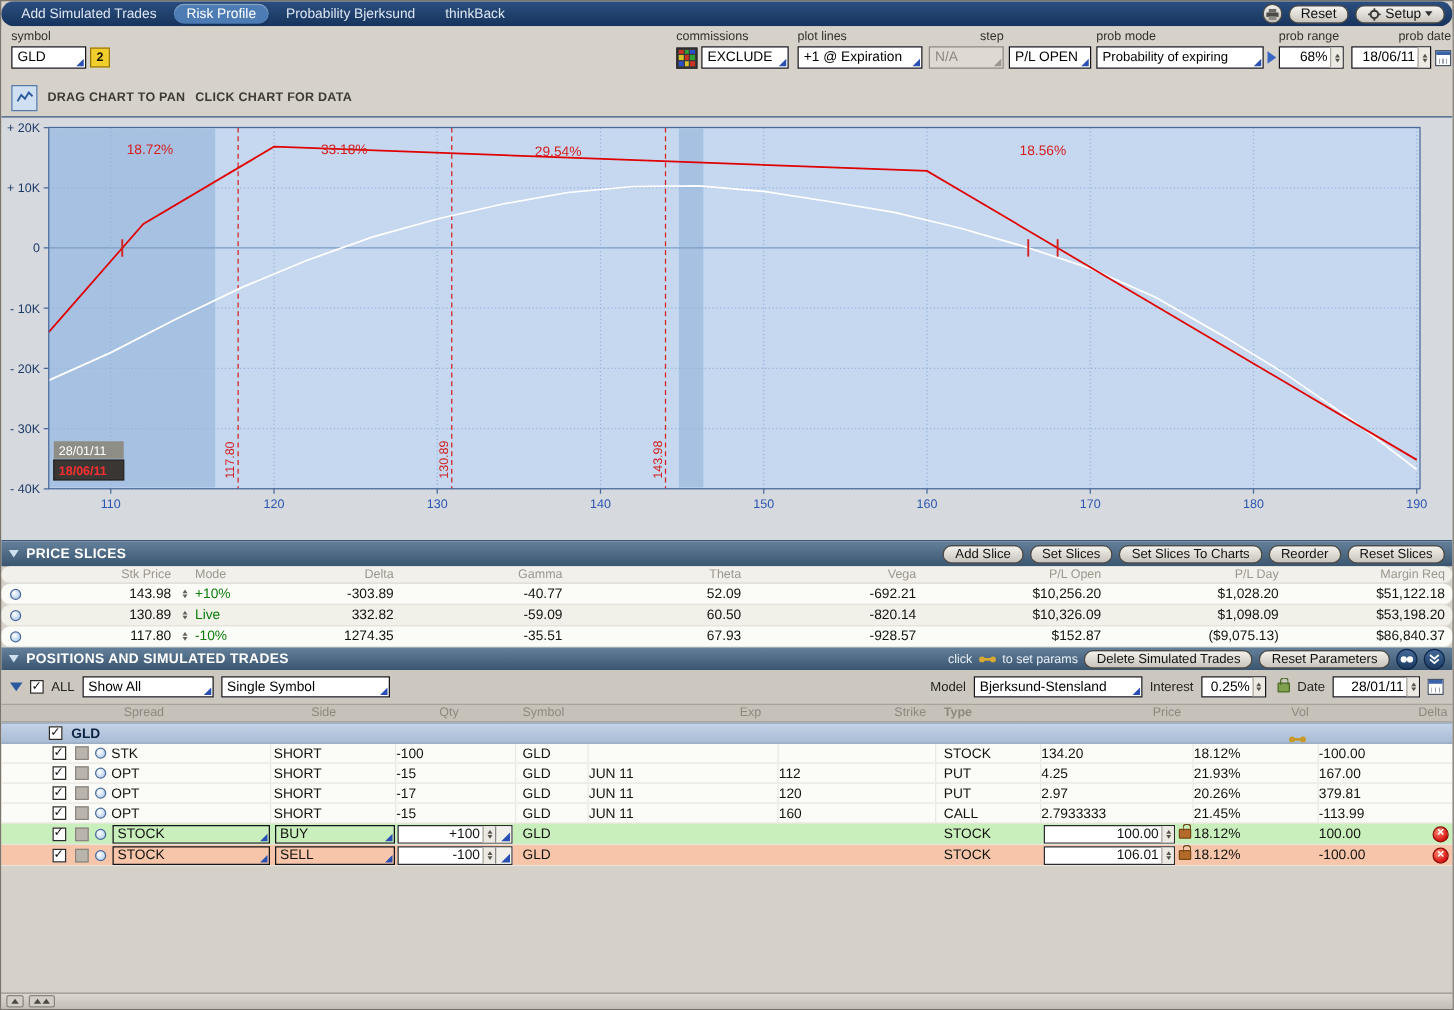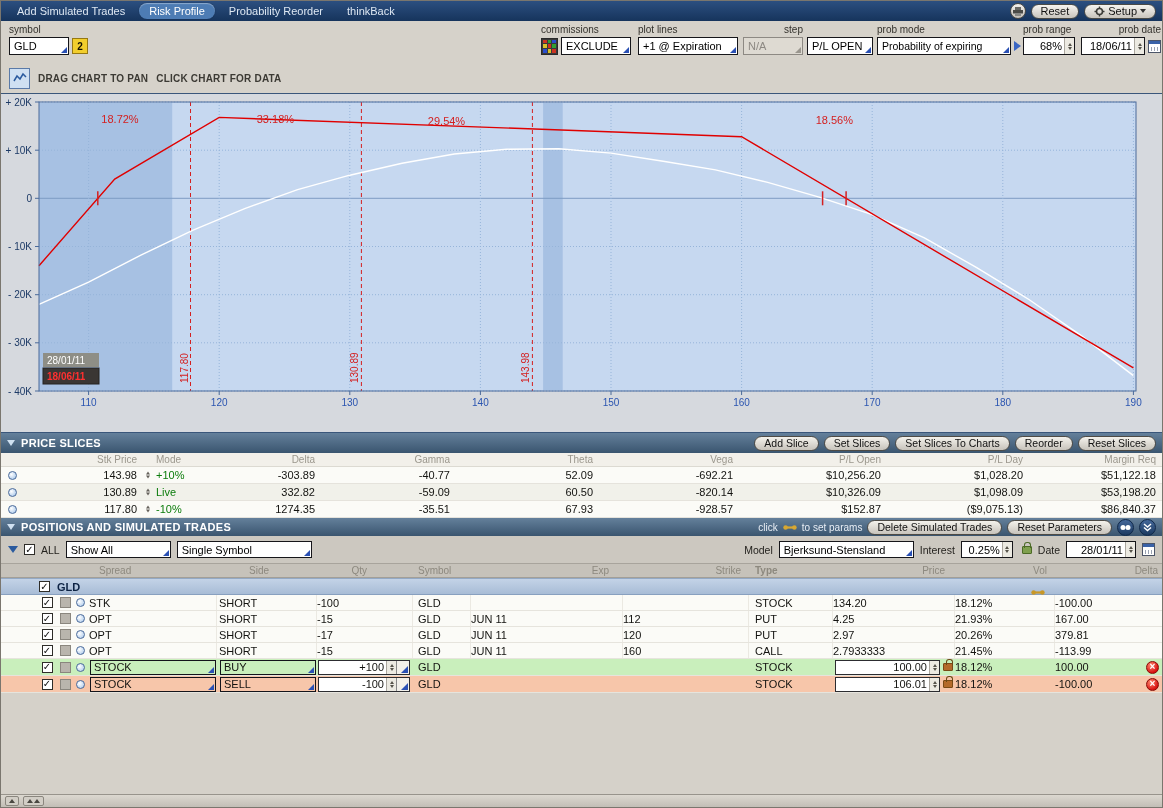--- a/index.html
+++ b/index.html
@@ -5,21 +5,21 @@
   * { box-sizing: border-box; margin: 0; padding: 0; }
   html,body { width:1163px; height:808px; }
   body {
     font-family: "Liberation Sans","DejaVu Sans",sans-serif;
     background:#d6d2ca; overflow:hidden; border:1px solid #7a766e;
   }
   svg { font-family: inherit; }
   .app { display:flex; flex-direction:column; height:806px; }
 
   
-  .tabbar { height:20px; background:linear-gradient(180deg,#2c4f80,#16345c); display:flex; align-items:center; padding:0 6px; flex:none; }
+  .tabbar { height:20px; background:linear-gradient(180deg,#2c4f80,#16345c); display:flex; align-items:center; padding:0 6px; flex:none;border-radius:10px; }
   .tabs { display:flex; align-items:center; }
   .tab { color:#dde7f2; font-size:11px; padding:2px 10px; margin-right:4px; border-radius:9px; white-space:nowrap; cursor:pointer; }
   .tab.active { background:#4d7cb4; color:#fff; box-shadow:inset 0 1px 1px rgba(255,255,255,.35), 0 0 1px #0a2040; }
   .tab-actions { margin-left:auto; display:flex; align-items:center; gap:5px; }
   .round-btn { width:16px; height:16px; border-radius:50%; background:linear-gradient(#f4f2ee,#c2beb6); border:1px solid #4a4a46; display:flex; align-items:center; justify-content:center; cursor:pointer; }
   .pill-btn { height:15px; padding:0 9px; border-radius:8px; background:linear-gradient(#f6f4f0,#c8c4bc); border:1px solid #4a4a46; font-size:11px; color:#111; display:flex; align-items:center; gap:3px; white-space:nowrap; cursor:pointer; }
   .dd-caret { width:0; height:0; border-left:3px solid transparent; border-right:3px solid transparent; border-top:4px solid #333; display:inline-block; }
 
   
   .toolbar { position:relative; height:42px; background:#d6d2ca; flex:none; }
@@ -57,21 +57,21 @@
   .sec-hdr { background:linear-gradient(180deg,#64809b,#3a556f); display:flex; align-items:center; padding:0 6px; gap:6px; color:#fff; flex:none; }
   .sec-hdr.h20{height:20px;} .sec-hdr.h18{height:18px;}
   .collapse-tri { width:0; height:0; border-left:4px solid transparent; border-right:4px solid transparent; border-top:6px solid #cfe0f0; cursor:pointer; flex:none; }
   .sec-title { font-size:11px; font-weight:bold; letter-spacing:.3px; white-space:nowrap; }
   .sec-btns { margin-left:auto; display:flex; gap:5px; align-items:center; }
   .sec-btn { height:15px; padding:0 9px; border-radius:8px; background:linear-gradient(#f4f2ec,#c7c3bb); border:1px solid #4e4b45; font-size:10.5px; color:#111; display:flex; align-items:center; white-space:nowrap; cursor:pointer; }
   .hint-white { font-size:10px; color:#e8eef5; white-space:nowrap; }
   .icon-round { width:17px; height:17px; border-radius:50%; background:linear-gradient(#44689a,#1c3a60); border:1px solid #10294a; display:flex; align-items:center; justify-content:center; cursor:pointer; flex:none; }
 
   
-  .ps-grid { display:grid; grid-template-columns:22px 130px 56px 114px 135px 143px 140px 148px 142px 133px; }
+  .ps-grid { display:grid; grid-template-columns:22px 130px 56px 114px 135px 143px 140px 148px 142px 133px;border-radius:7px; }
   .ps-colhead { height:14px; background:#f2f0ea; border-bottom:1px solid #dcdad2; flex:none; }
   .ps-colhead .ph { font-size:10px; color:#9b978d; display:flex; align-items:center; justify-content:flex-end; padding-right:8px; white-space:nowrap; }
   .ps-colhead .ph.left { justify-content:flex-start; padding-left:3px; }
   .ps-colhead .ph.stkh { padding-right:16px; }
   .ps-row { height:17px; background:#fbfbf7; border-bottom:1px solid #e5e3dc; flex:none; }
   .ps-row:nth-child(even) { background:#f1f1ea; }
   .pc { display:flex; align-items:center; font-size:11px; color:#131310; height:100%; overflow:hidden; white-space:nowrap; }
   .pc.num { justify-content:flex-end; padding-right:8px; }
   .pc.cicon { justify-content:center; }
   .slice-ic { width:9px; height:9px; border-radius:50%; border:1px solid #4a6a9a; background:radial-gradient(circle at 35% 35%, #fff, #9cc0e8); cursor:pointer; }
@@ -143,21 +143,21 @@
 </style>
 </head>
 <body>
 
 <div class="app">
 
   <div class="tabbar">
     <div class="tabs" id="tabs">
         <div class="tab">Add Simulated Trades</div>
         <div class="tab active">Risk Profile</div>
-        <div class="tab">Probability Reorder</div>
+        <div class="tab">Probability Bjerksund</div>
         <div class="tab">thinkBack</div>
       </div>
     <div class="tab-actions">
       <div class="round-btn">
         <svg width="10" height="9">
             <rect x="2" y="0" width="6" height="3" fill="#6a6a66"></rect>
             <rect x="0" y="3" width="10" height="3.5" fill="#4a4a46"></rect>
             <rect x="2" y="6" width="6" height="3" fill="#8a8a86"></rect>
           </svg>
       </div>

